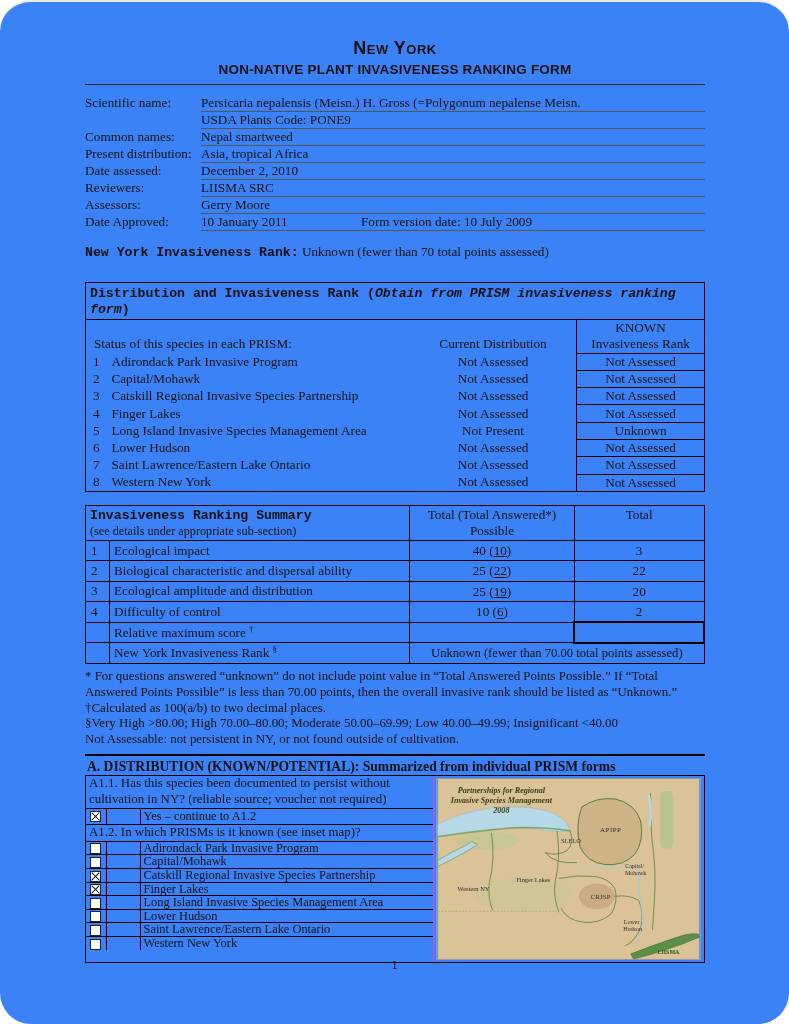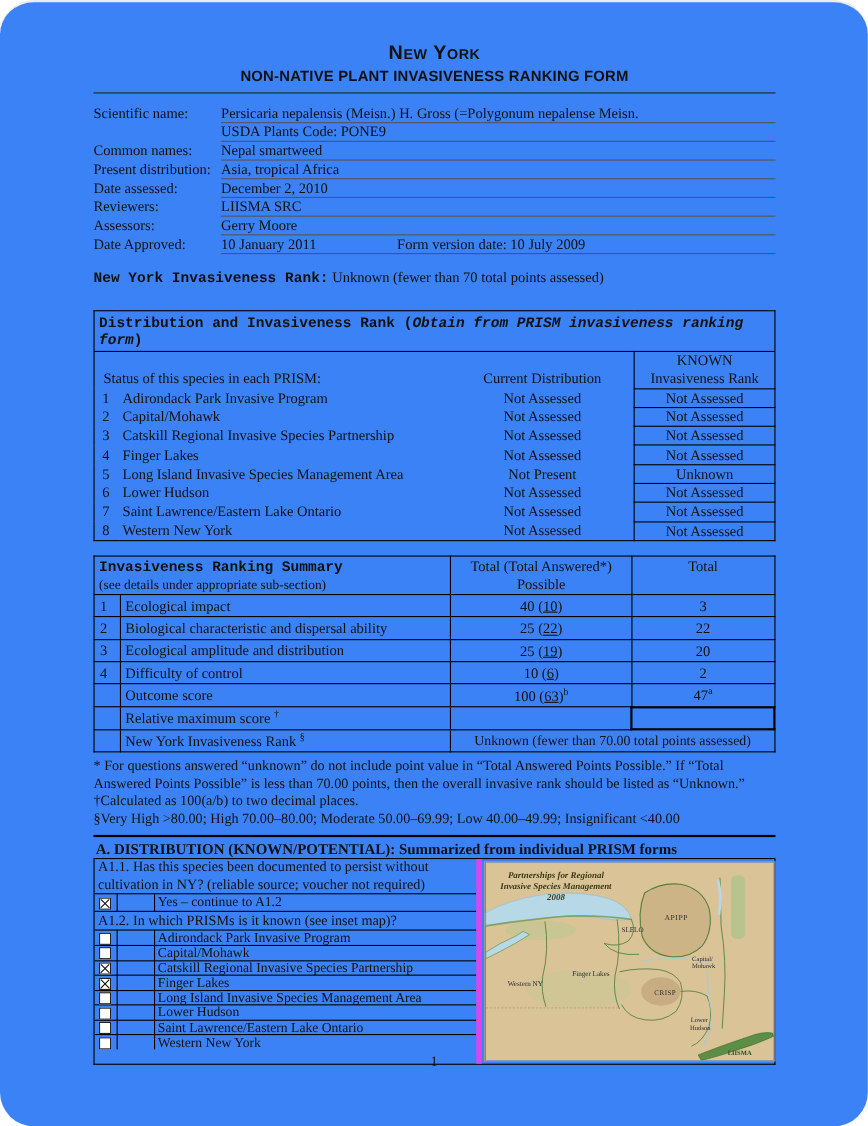--- a/index.html
+++ b/index.html
@@ -62,21 +62,21 @@
   td.spacer { width:34px; border-right:1px solid #000; }
   td.alabel { padding-left:6px; font-size:12.4px; }
   tr.opt td { height:16px; line-height:15px; }
   tr.opt8 td { height:13.3px; line-height:12.6px; }
   .cb { display:inline-block; width:11px; height:11px; border:1px solid #222; position:relative; vertical-align:middle; background:#fff; }
   .cb[data-checked="true"]::before, .cb[data-checked="true"]::after {
     content:""; position:absolute; left:-1px; top:4px; width:11px; height:1.3px; background:#111; }
   .cb[data-checked="true"]::before { transform:rotate(45deg); }
   .cb[data-checked="true"]::after { transform:rotate(-45deg); }
 
-  .a-map { width:273px; border-left:5px solid #d946ef; padding:2px; }
+  .a-map { width:273px; border-left:1px solid #d946ef; padding:2px; }
   .a-map svg { display:block; border:1px solid #999; }
   .map-title { font-weight:bold; font-style:italic; }
 
   .page-num { position:absolute; left:0; width:789px; top:955px; text-align:center; font-size:13px; }
 </style>
 </head>
 <body>
 
 <div class="page">
   <div class="content">
@@ -233,43 +233,38 @@
             <td class="ctr"><span>25 (</span><span class="ans">19</span><span>)</span><sup></sup></td>
             <td class="ctr"><span>20</span><sup></sup></td>
           </tr>
       <tr class="r">
             <td class="num">4</td>
             <td>Difficulty of control</td>
             <td class="ctr"><span>10 (</span><span class="ans">6</span><span>)</span><sup></sup></td>
             <td class="ctr"><span>2</span><sup></sup></td>
           </tr>
       <tr class="r">
-            <td class="num"></td>
-            <td>Outcome score</td>
-            <td class="ctr"><span>100 (</span><span class="ans">63</span><span>)</span><sup>b</sup></td>
-            <td class="ctr"><span>47</span><sup>a</sup></td>
-          </tr>
-      <tr class="r">
         <td></td>
         <td><span>Relative maximum score</span> <sup>†</sup></td>
         <td></td>
         <td class="thickbox"></td>
       </tr>
       <tr class="r">
         <td></td>
         <td><span>New York Invasiveness Rank</span> <sup>§</sup></td>
         <td colspan="2" class="rank-val">Unknown (fewer than 70.00 total points assessed)</td>
       </tr>
     </tbody>
       </table>
 
     <div class="footnotes">
       <div>* For questions answered “unknown” do not include point value in “Total Answered Points Possible.”  If “Total Answered Points Possible” is less than 70.00 points, then the overall invasive rank should be listed as “Unknown.”</div>
       <div>†Calculated as 100(a/b) to two decimal places.</div>
       <div>§Very High &gt;80.00; High 70.00–80.00; Moderate 50.00–69.99; Low 40.00–49.99; Insignificant &lt;40.00</div>
+      <div>Not Assessable: not persistent in NY, or not found outside of cultivation.</div>
     </div>
 
     <div class="thick-rule"></div>
 
     <div class="a-heading">A. DISTRIBUTION (KNOWN/POTENTIAL): Summarized from individual PRISM forms</div>
 
     <div class="a-wrap">
       <div class="a-left">
         <table class="atab">
           <colgroup>

